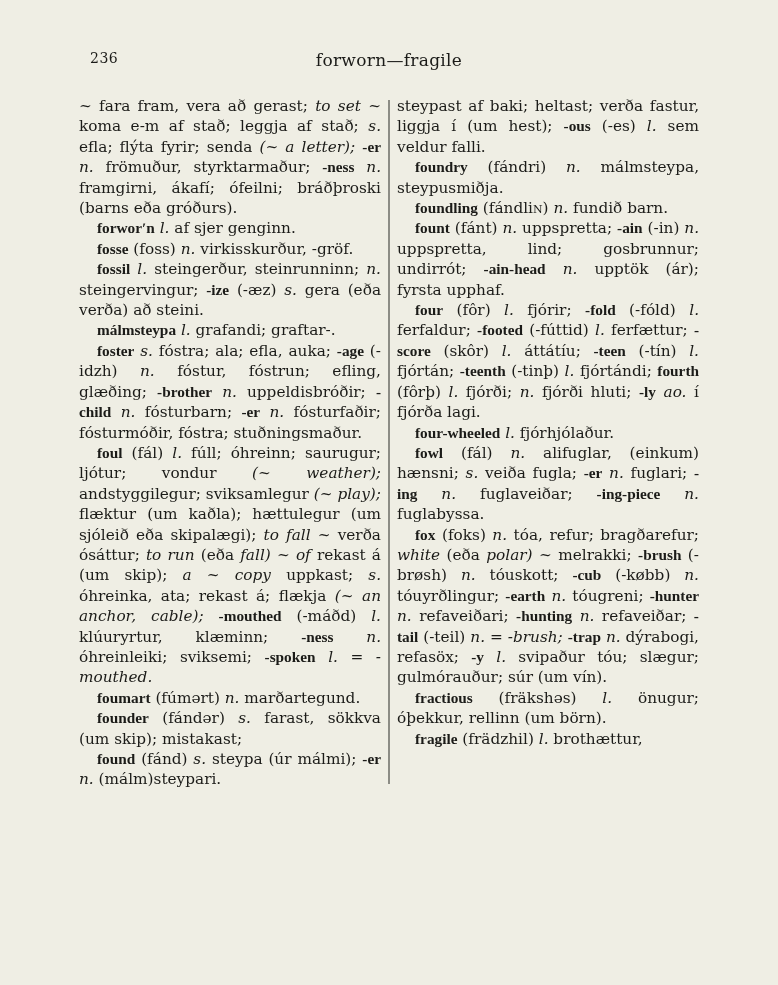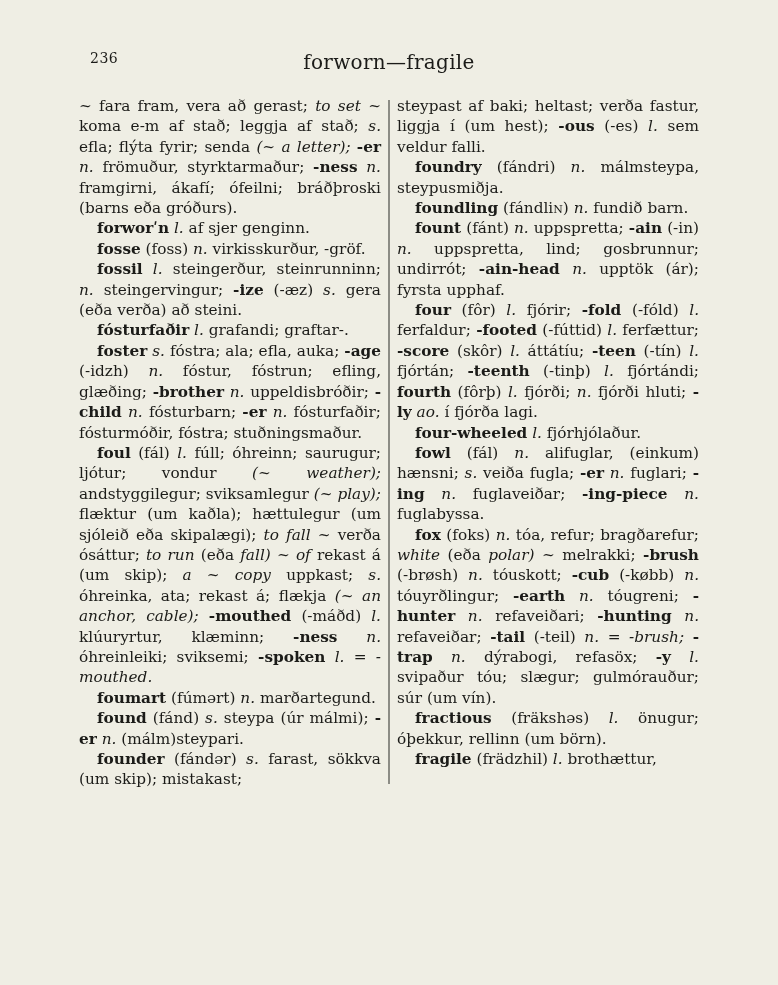--- a/index.html
+++ b/index.html
@@ -32,21 +32,21 @@
     top: 4px;
     font-size: 14px;
     letter-spacing: 0.5px;
   }
   .running-head {
     position: absolute;
     left: 0;
     right: 0;
     top: 4px;
     text-align: center;
-    font-size: 20px;
+    font-size: 17px;
     letter-spacing: 0.3px;
   }
   .columns {
     position: relative;
     display: flex;
     justify-content: center;
     align-items: flex-start;
   }
   .col {
     width: 302px;
@@ -67,21 +67,21 @@
     background: #2a2a26;
     transform: translateX(-0.5px);
   }
   .entry {
     margin: 0;
     text-indent: 18px;
   }
   .entry.cont {
     text-indent: 0;
   }
-  b { font-weight: 700; }
+  b { font-weight: 700; font-family: Liberation Serif, serif; }
   i { font-style: italic; }
   .sc {
     font-variant: small-caps;
   }
 </style>
 </head>
 <body>
 
 <div class="page">
 
@@ -91,26 +91,26 @@
   </div>
 
   <div class="columns">
     <div class="rule"></div>
 
     <div class="col col-left" id="left-col">
         <p class="entry cont">~ fara fram, vera að gerast; <i>to set</i> ~ koma e-m af stað; leggja af stað; <i>s.</i> efla; flýta fyrir; senda <i>(~ a letter);</i> <b>-er</b> <i>n.</i> frömuður, styrktarmaður; <b>-ness</b> <i>n.</i> framgirni, ákafí; ófeilni; bráðþroski (barns eða gróðurs).</p>
         <p class="entry"><b>forworʹn</b> <i>l.</i> af sjer genginn.</p>
         <p class="entry"><b>fosse</b> (foss) <i>n.</i> virkisskurður, -gröf.</p>
         <p class="entry"><b>fossil</b> <i>l.</i> steingerður, steinrunninn; <i>n.</i> steingervingur; <b>-ize</b> (-æz) <i>s.</i> gera (eða verða) að steini.</p>
-        <p class="entry"><b>fósturfaðir</b> <i>l.</i> grafandi; graftar-.</p>
+        <p class="entry"><b>málmsteypa</b> <i>l.</i> grafandi; graftar-.</p>
         <p class="entry"><b>foster</b> <i>s.</i> fóstra; ala; efla, auka; <b>-age</b> (-idzh) <i>n.</i> fóstur, fóstrun; efling, glæðing; <b>-brother</b> <i>n.</i> uppeldisbróðir; <b>-child</b> <i>n.</i> fósturbarn; <b>-er</b> <i>n.</i> fósturfaðir; fósturmóðir, fóstra; stuðningsmaður.</p>
         <p class="entry"><b>foul</b> (fál) <i>l.</i> fúll; óhreinn; saurugur; ljótur; vondur <i>(~ weather);</i> andstyggilegur; sviksamlegur <i>(~ play);</i> flæktur (um kaðla); hættulegur (um sjóleið eða skipalægi); <i>to fall</i> ~ verða ósáttur; <i>to run</i> (eða <i>fall)</i> ~ <i>of</i> rekast á (um skip); <i>a ~ copy</i> uppkast; <i>s.</i> óhreinka, ata; rekast á; flækja <i>(~ an anchor, cable);</i> <b>-mouthed</b> (-máðd) <i>l.</i> klúuryrtur, klæminn; <b>-ness</b> <i>n.</i> óhreinleiki; sviksemi; <b>-spoken</b> <i>l.</i> = <i>-mouthed.</i></p>
         <p class="entry"><b>foumart</b> (fúmərt) <i>n.</i> marðartegund.</p>
+        <p class="entry"><b>founder</b> (fándər) <i>s.</i> farast, sökkva (um skip); mistakast;</p>
         <p class="entry"><b>found</b> (fánd) <i>s.</i> steypa (úr málmi); <b>-er</b> <i>n.</i> (málm)steypari.</p>
-        <p class="entry"><b>founder</b> (fándər) <i>s.</i> farast, sökkva (um skip); mistakast;</p>
       </div>
     <div class="col col-right" id="right-col">
         <p class="entry cont">steypast af baki; heltast; verða fastur, liggja í (um hest); <b>-ous</b> (-es) <i>l.</i> sem veldur falli.</p>
         <p class="entry"><b>foundry</b> (fándri) <i>n.</i> málmsteypa, steypusmiðja.</p>
         <p class="entry"><b>foundling</b> (fándli<span class="sc">n</span>) <i>n.</i> fundið barn.</p>
         <p class="entry"><b>fount</b> (fánt) <i>n.</i> uppspretta; <b>-ain</b> (-in) <i>n.</i> uppspretta, lind; gosbrunnur; undirrót; <b>-ain-head</b> <i>n.</i> upptök (ár); fyrsta upphaf.</p>
         <p class="entry"><b>four</b> (fôr) <i>l.</i> fjórir; <b>-fold</b> (-fóld) <i>l.</i> ferfaldur; <b>-footed</b> (-fúttid) <i>l.</i> ferfættur; <b>-score</b> (skôr) <i>l.</i> áttátíu; <b>-teen</b> (-tín) <i>l.</i> fjórtán; <b>-teenth</b> (-tinþ) <i>l.</i> fjórtándi; <b>fourth</b> (fôrþ) <i>l.</i> fjórði; <i>n.</i> fjórði hluti; <b>-ly</b> <i>ao.</i> í fjórða lagi.</p>
         <p class="entry"><b>four-wheeled</b> <i>l.</i> fjórhjólaður.</p>
         <p class="entry"><b>fowl</b> (fál) <i>n.</i> alifuglar, (einkum) hænsni; <i>s.</i> veiða fugla; <b>-er</b> <i>n.</i> fuglari; <b>-ing</b> <i>n.</i> fuglaveiðar; <b>-ing-piece</b> <i>n.</i> fuglabyssa.</p>
         <p class="entry"><b>fox</b> (foks) <i>n.</i> tóa, refur; bragðarefur; <i>white</i> (eða <i>polar)</i> ~ melrakki; <b>-brush</b> (-brøsh) <i>n.</i> tóuskott; <b>-cub</b> (-købb) <i>n.</i> tóuyrðlingur; <b>-earth</b> <i>n.</i> tóugreni; <b>-hunter</b> <i>n.</i> refaveiðari; <b>-hunting</b> <i>n.</i> refaveiðar; <b>-tail</b> (-teil) <i>n.</i> = <i>-brush;</i> <b>-trap</b> <i>n.</i> dýrabogi, refasöx; <b>-y</b> <i>l.</i> svipaður tóu; slægur; gulmórauður; súr (um vín).</p>

